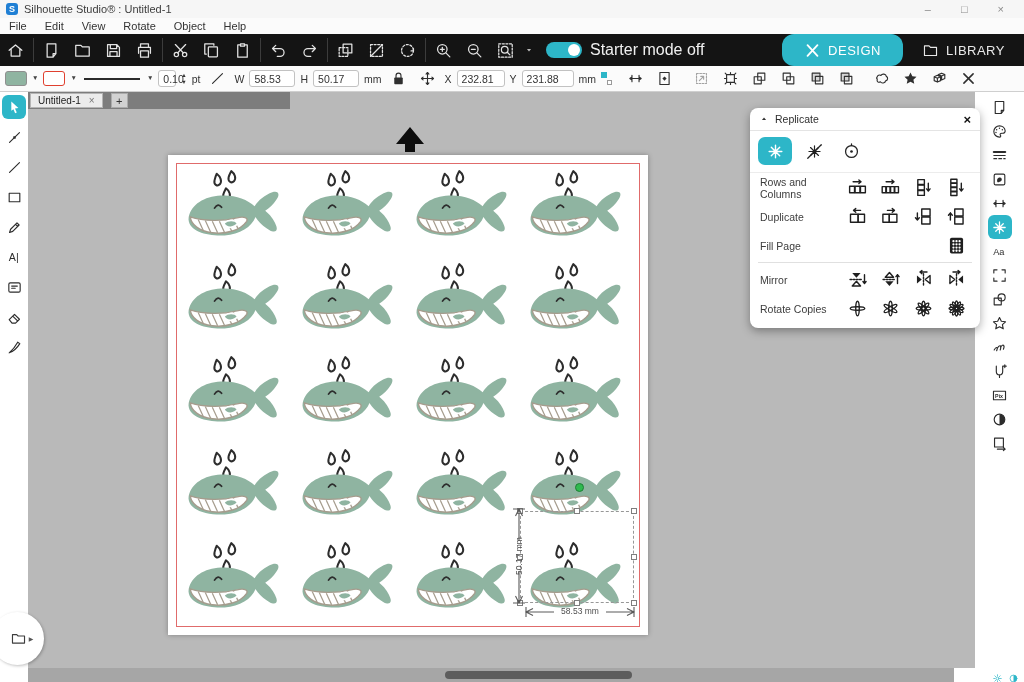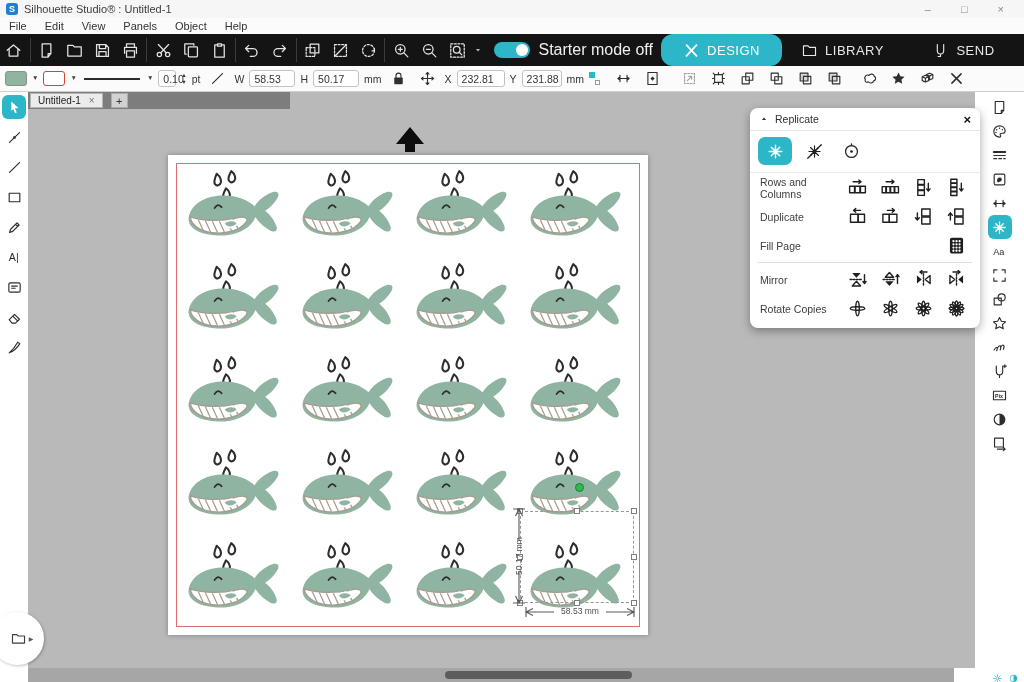--- a/index.html
+++ b/index.html
@@ -120,21 +120,21 @@
     <span>–</span>
     <span>□</span>
     <span>×</span>
   </div>
 </div>
 
 <div class="menubar">
   <span class="menu-item">File</span>
   <span class="menu-item">Edit</span>
   <span class="menu-item">View</span>
-  <span class="menu-item">Panels</span>
+  <span class="menu-item">Rotate</span>
   <span class="menu-item">Object</span>
   <span class="menu-item">Help</span>
 </div>
 
 <div class="toolbar">
   <div class="tbtn" data-icon="home">
       <svg viewBox="0 0 24 24" aria-hidden="true">
         <path d="M4 11.8 12 5l8 6.8M6.5 10.3V19h11v-8.7"></path>
       </svg>
     </div>
@@ -247,28 +247,20 @@
         </span>
       <span>DESIGN</span>
     </div>
     <div class="main-tab">
       <span data-icon="library" style="width:17px;height:17px;display:flex">
           <svg viewBox="0 0 24 24" aria-hidden="true">
             <path d="M3.5 19V5.5h6.5l2 2h8.5V19z"></path>
           </svg>
         </span>
       <span>LIBRARY</span>
-    </div>
-    <div class="main-tab">
-      <span data-icon="send" style="width:17px;height:17px;display:flex">
-          <svg viewBox="0 0 24 24" aria-hidden="true">
-            <path d="M7.5 3.5V12c0 3.2 1.8 5 4.5 5s4.5-1.8 4.5-5V3.5M12 17v3.5M8.5 20.5H12"></path>
-          </svg>
-        </span>
-      <span>SEND</span>
     </div>
   </div>
 </div>
 
 <div class="propsbar">
   <span class="swatch fillc"></span>
   <span class="caret">▼</span>
   <span class="swatch linec"></span>
   <span class="caret">▼</span>
   <span class="line-sample"></span>
@@ -304,21 +296,21 @@
   <div class="pbtn" data-icon="move">
       <svg viewBox="0 0 24 24" aria-hidden="true">
         <path d="M12 3.5v17M3.5 12h17M12 3.5 10 5.8M12 3.5l2 2.3M12 20.5l-2-2.3M12 20.5l2-2.3M3.5 12 5.8 10M3.5 12l2.3 2M20.5 12 18.2 10M20.5 12l-2.3 2"></path>
       </svg>
     </div>
   <span>X</span>
   <div class="nbox" style="width:48px">
       <span>232.81</span>
     </div>
   <span>Y</span>
-  <div class="nbox" style="width:40px">
+  <div class="nbox" style="width:52px">
       <span>231.88</span>
     </div>
   <span>mm</span>
   <span class="posind">
       <i class="pi-a"></i>
       <i class="pi-b"></i>
     </span>
   <div class="pbtn" style="margin-left:6px" data-icon="align_h">
       <svg viewBox="0 0 24 24" aria-hidden="true">
         <path d="M4 12h16M4 12l2.5-2M4 12l2.5 2M20 12l-2.5-2M20 12l-2.5 2M7 7.5v9M17 7.5v9"></path>

